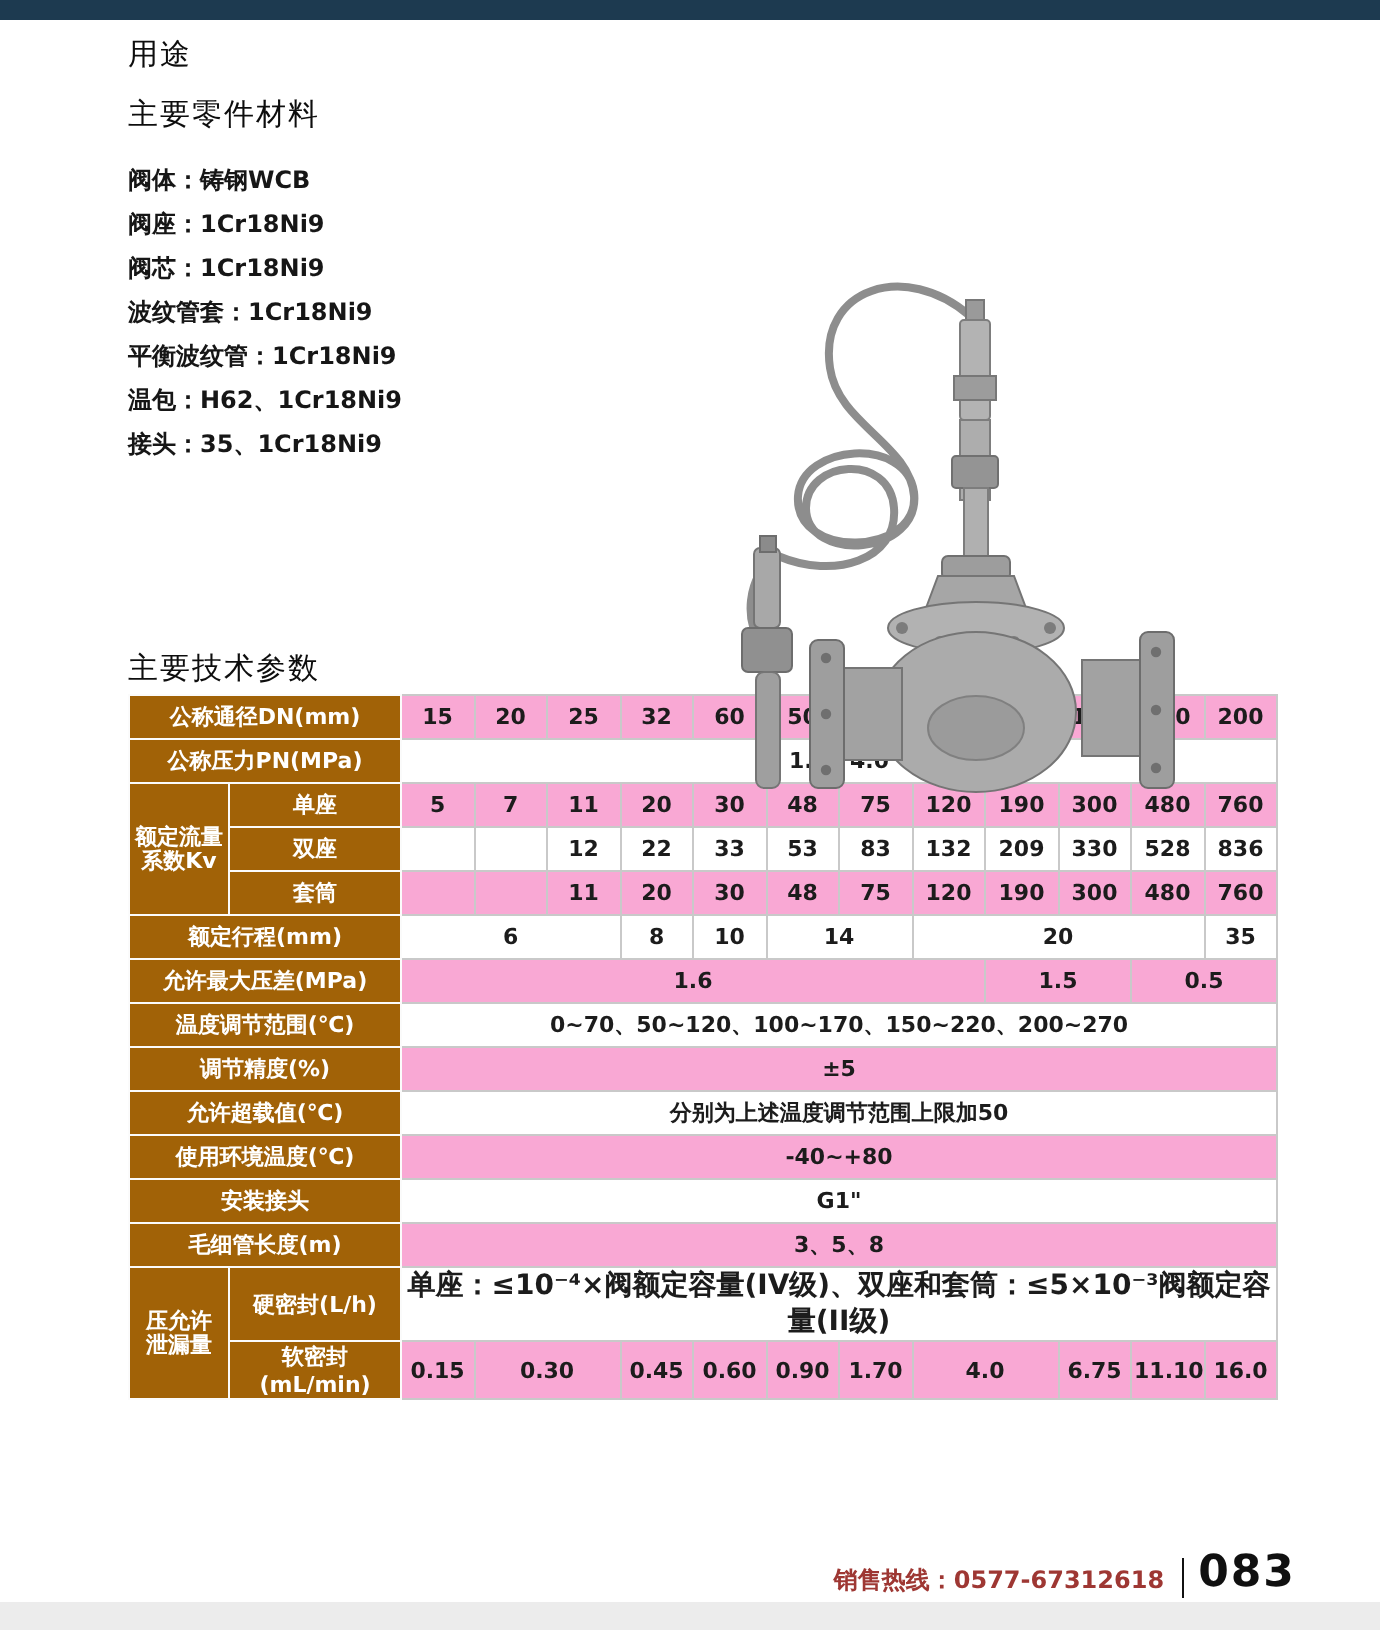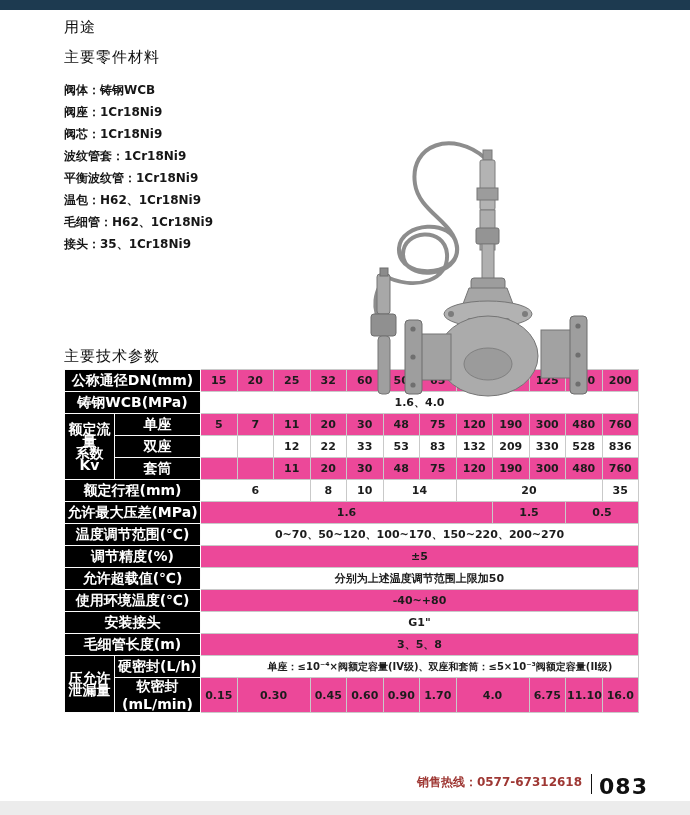--- a/index.html
+++ b/index.html
@@ -22,32 +22,32 @@
   .valve-wrap{position:absolute;left:325px;top:128px;width:305px;height:285px;}
   .params-title{margin-top:92px;}
   table.params{
     border-collapse:collapse;table-layout:fixed;width:574px;margin-top:3px;
     border:1px solid #c2c2c2;
   }
   table.params th,table.params td{
     height:21px;padding:0 1px;text-align:center;vertical-align:middle;overflow:hidden;
   }
   th.label{
-    background:#000000;color:#ffffff;font-weight:bold;font-size:14px;
+    background:#a16207;color:#ffffff;font-weight:bold;font-size:11px;
     border:1px solid #fbfbfb;
   }
   th.label.group{white-space:pre-line;line-height:12px;}
   td.data{
     background:#ffffff;color:#1c1c1c;font-weight:bold;font-size:11px;
     border:1px solid #c9c9c9;
   }
-  td.data.shade{background:#ec4899;}
-  td.data.small{font-size:10px;padding-left:42px;}
+  td.data.shade{background:#f9a8d4;}
+  td.data.small{font-size:14px;}
   .footer{
-    position:absolute;right:42px;bottom:16px;display:flex;align-items:flex-start;margin-top:24px;
+    position:absolute;right:42px;bottom:16px;display:flex;align-items:flex-end;margin-top:24px;
   }
   .footer .hot{color:#9e3733;font-weight:bold;font-size:12px;}
   .footer .fax{color:#9e3733;font-weight:bold;font-size:12px;margin-left:26px;}
   .footer .vbar{width:1px;height:20px;background:#111;margin:0 7px 0 9px;}
   .footer .pageno{color:#101010;font-size:22px;font-weight:600;letter-spacing:1px;}
   .bottom-strip{position:absolute;left:0;bottom:0;width:100%;height:14px;background:#ececec;}
 </style>
 </head>
 <body>
 
@@ -58,21 +58,20 @@
   <h2 class="sec-title">用途</h2>
 
   <h2 class="sec-title materials-title">主要零件材料</h2>
   <ul class="materials-list">
       <li>阀体：铸钢WCB</li>
       <li>阀座：1Cr18Ni9</li>
       <li>阀芯：1Cr18Ni9</li>
       <li>波纹管套：1Cr18Ni9</li>
       <li>平衡波纹管：1Cr18Ni9</li>
       <li>温包：H62、1Cr18Ni9</li>
-      <li>毛细管：H62、1Cr18Ni9</li>
       <li>接头：35、1Cr18Ni9</li>
     </ul>
 
   <h2 class="sec-title params-title">主要技术参数</h2>
   <table class="params">
     <colgroup>
       <col style="width:50px">
         <col style="width:86px">
       <col span="12" style="width:36.5px">
     </colgroup>
@@ -86,21 +85,21 @@
           <td colspan="1" class="data shade">60</td>
           <td colspan="1" class="data shade">50</td>
           <td colspan="1" class="data shade">65</td>
           <td colspan="1" class="data shade">80</td>
           <td colspan="1" class="data shade">100</td>
           <td colspan="1" class="data shade">125</td>
           <td colspan="1" class="data shade">150</td>
           <td colspan="1" class="data shade">200</td>
         </tr>
         <tr>
-          <th colspan="2" class="label">铸钢WCB(MPa)</th>
+          <th colspan="2" class="label">公称压力PN(MPa)</th>
           <td colspan="12" class="data">1.6、4.0</td>
         </tr>
         <tr>
           <th rowspan="3" class="label group">额定流量
 系数Kv</th>
           <th colspan="1" class="label">单座</th>
           <td colspan="1" class="data shade">5</td>
           <td colspan="1" class="data shade">7</td>
           <td colspan="1" class="data shade">11</td>
           <td colspan="1" class="data shade">20</td>

